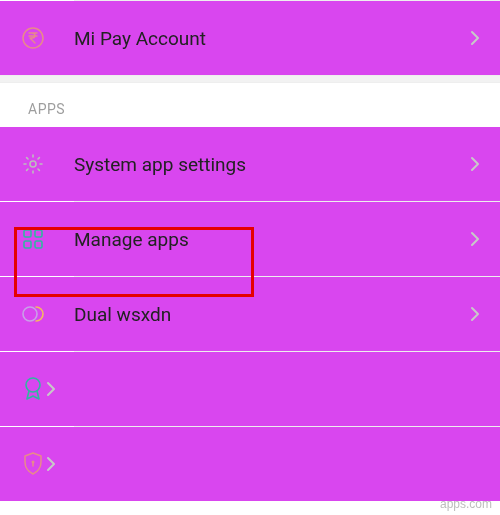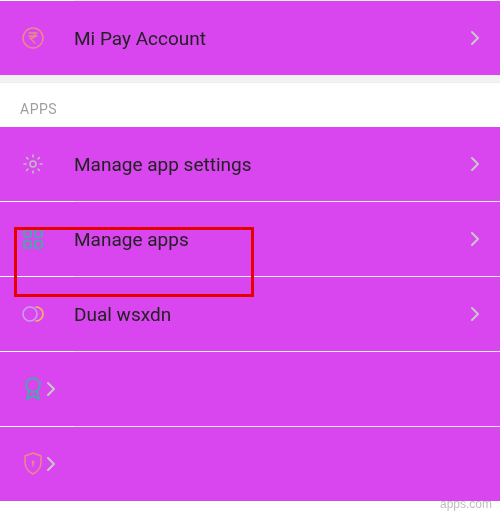--- a/index.html
+++ b/index.html
@@ -17,20 +17,21 @@
       background: #f2f2f2;
       border-top: 1px solid #eee;
       border-bottom: 1px solid #eee;
     }
     .section-header {
       padding: 18px 4px 10px 20px;
       font-size: 14px;
       color: #9e9e9e;
       letter-spacing: 0.5px;
       background: #fff;
+      margin-left: 8px;
     }
     .row {
       display: flex;
       align-items: center;
       padding: 0 20px;
       height: 74px;
       background: #d946ef;
       cursor: pointer;
       position: relative;
     }
@@ -100,21 +101,21 @@
 
 <div class="section-header">APPS</div>
 
 <div class="row">
   <span class="icon">
     <svg width="24" height="24" viewBox="0 0 24 24" fill="none">
       <circle cx="12" cy="12" r="3" stroke="#bdbdbd" stroke-width="1.6"></circle>
       <path d="M12 3v2M12 19v2M21 12h-2M5 12H3M18.4 5.6l-1.4 1.4M7 17l-1.4 1.4M18.4 18.4L17 17M7 7 5.6 5.6" stroke="#bdbdbd" stroke-width="1.6" stroke-linecap="round"></path>
     </svg>
   </span>
-  <span class="label">Manage app settings</span>
+  <span class="label">System app settings</span>
   <span class="chevron">
     <svg width="10" height="16" viewBox="0 0 10 16" fill="none">
         <path d="M2 2l6 6-6 6" stroke="#c8c8c8" stroke-width="2" stroke-linecap="round" stroke-linejoin="round"></path>
       </svg>
   </span>
 </div>
 <div class="divider"></div>
 
 <div class="row">
   <span class="icon">

